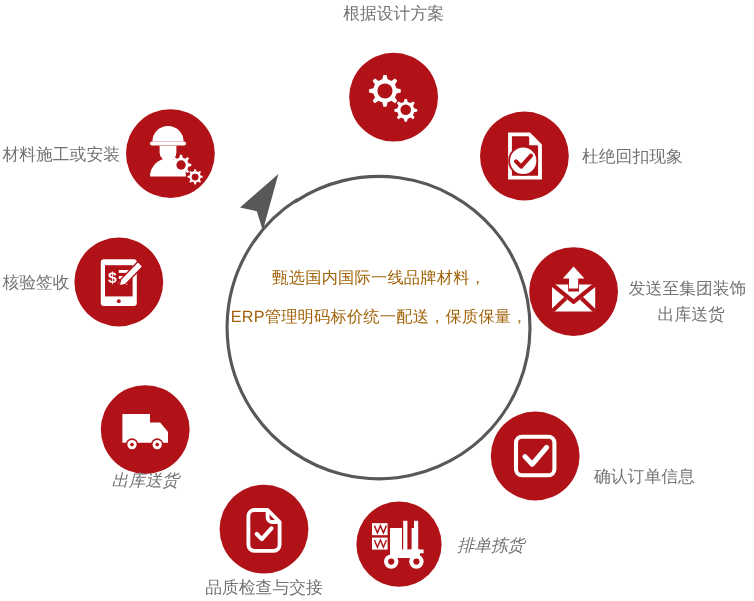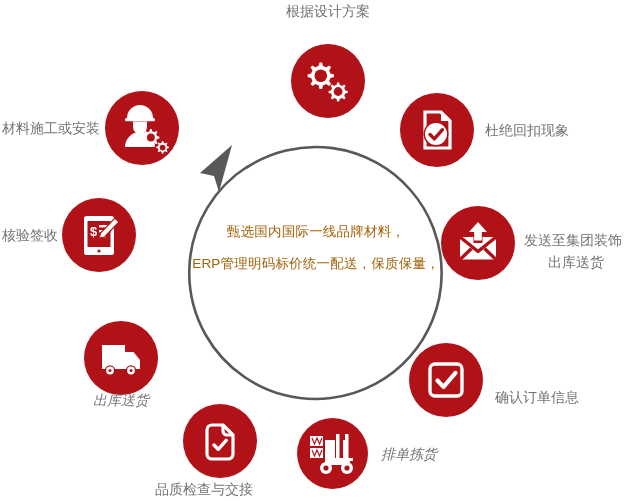--- a/index.html
+++ b/index.html
@@ -199,21 +199,21 @@
   </div>
 
   <div class="node">
     <div class="badge" style="left:183px; top:404px; width:74px; height:74px;">
       <svg viewBox="0 0 74 74">
         <path d="M24 26 a5 5 0 0 1 5-5 h11 l10 10 v19 a5 5 0 0 1 -5 5 h-16 a5 5 0 0 1 -5-5 z" fill="none" stroke="#ffffff" stroke-width="3.2" stroke-linejoin="round"></path>
         <path d="M40 21 v6 a4 4 0 0 0 4 4 h6" fill="none" stroke="#ffffff" stroke-width="3.2" stroke-linejoin="round"></path>
         <path d="M31 41 l4.2 4.3 8-9" fill="none" stroke="#ffffff" stroke-width="3.4" stroke-linecap="round" stroke-linejoin="round"></path>
       </svg>
     </div>
-    <div class="label center-al" style="left:146px; top:478px; width:116px;text-align:center;">
+    <div class="label center-al" style="left:162px; top:478px; width:116px;text-align:center;">
       <div>品质检查与交接</div>
     </div>
   </div>
 
   <div class="node">
     <div class="badge" style="left:84px; top:321px; width:74px; height:74px;">
       <svg viewBox="0 0 74 74">
         <g fill="#ffffff">
           <path d="M18 24 h23 v24 h-23 z"></path>
           <path d="M41 31 h8.5 l6.5 8 v9 h-15 z"></path>

